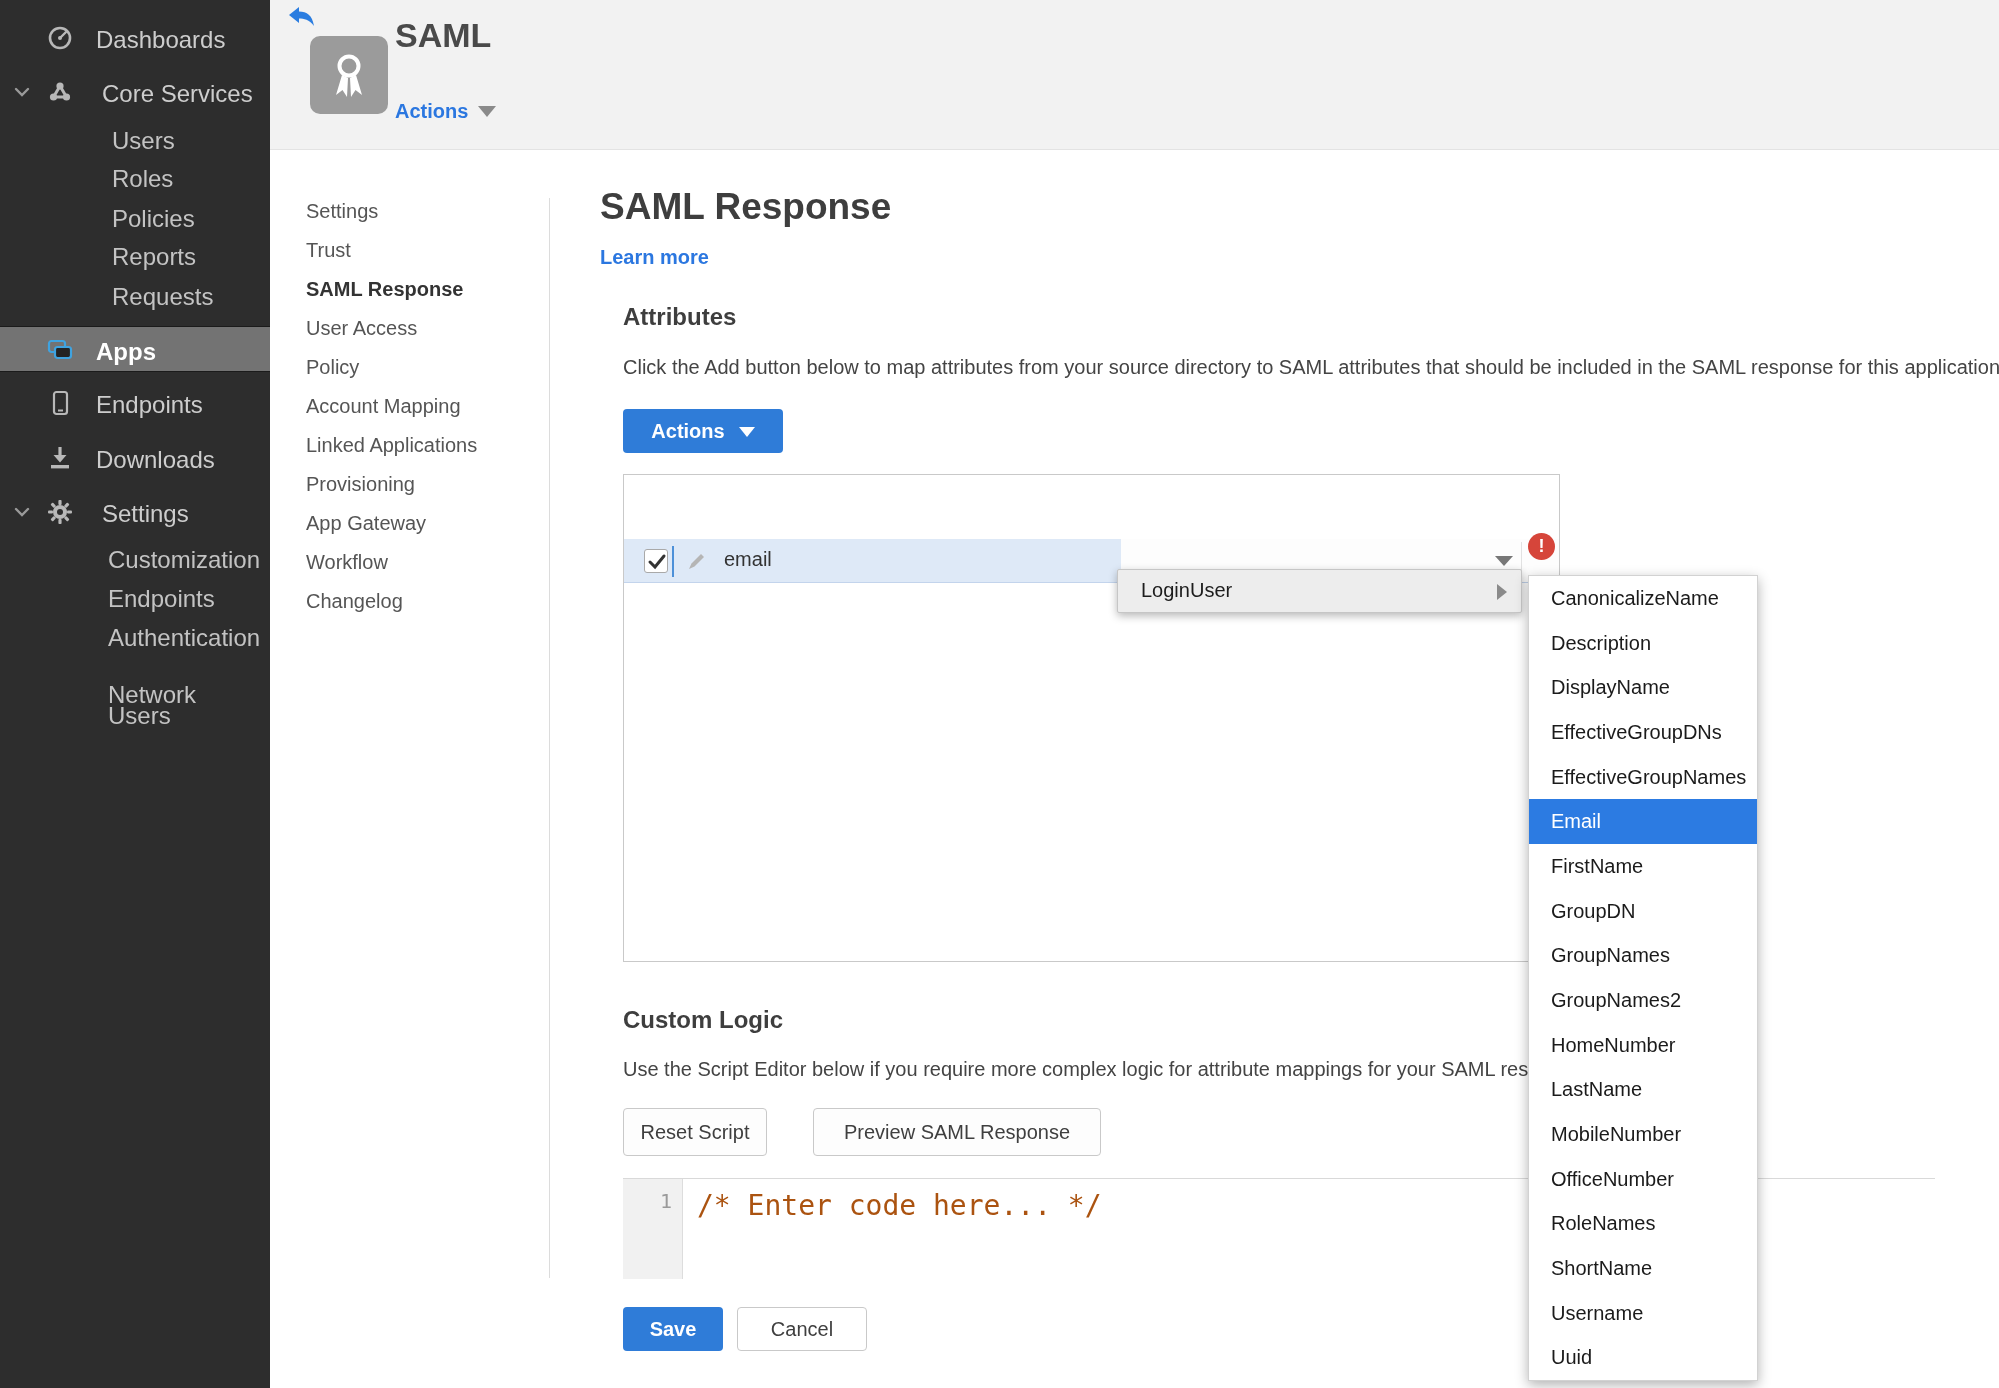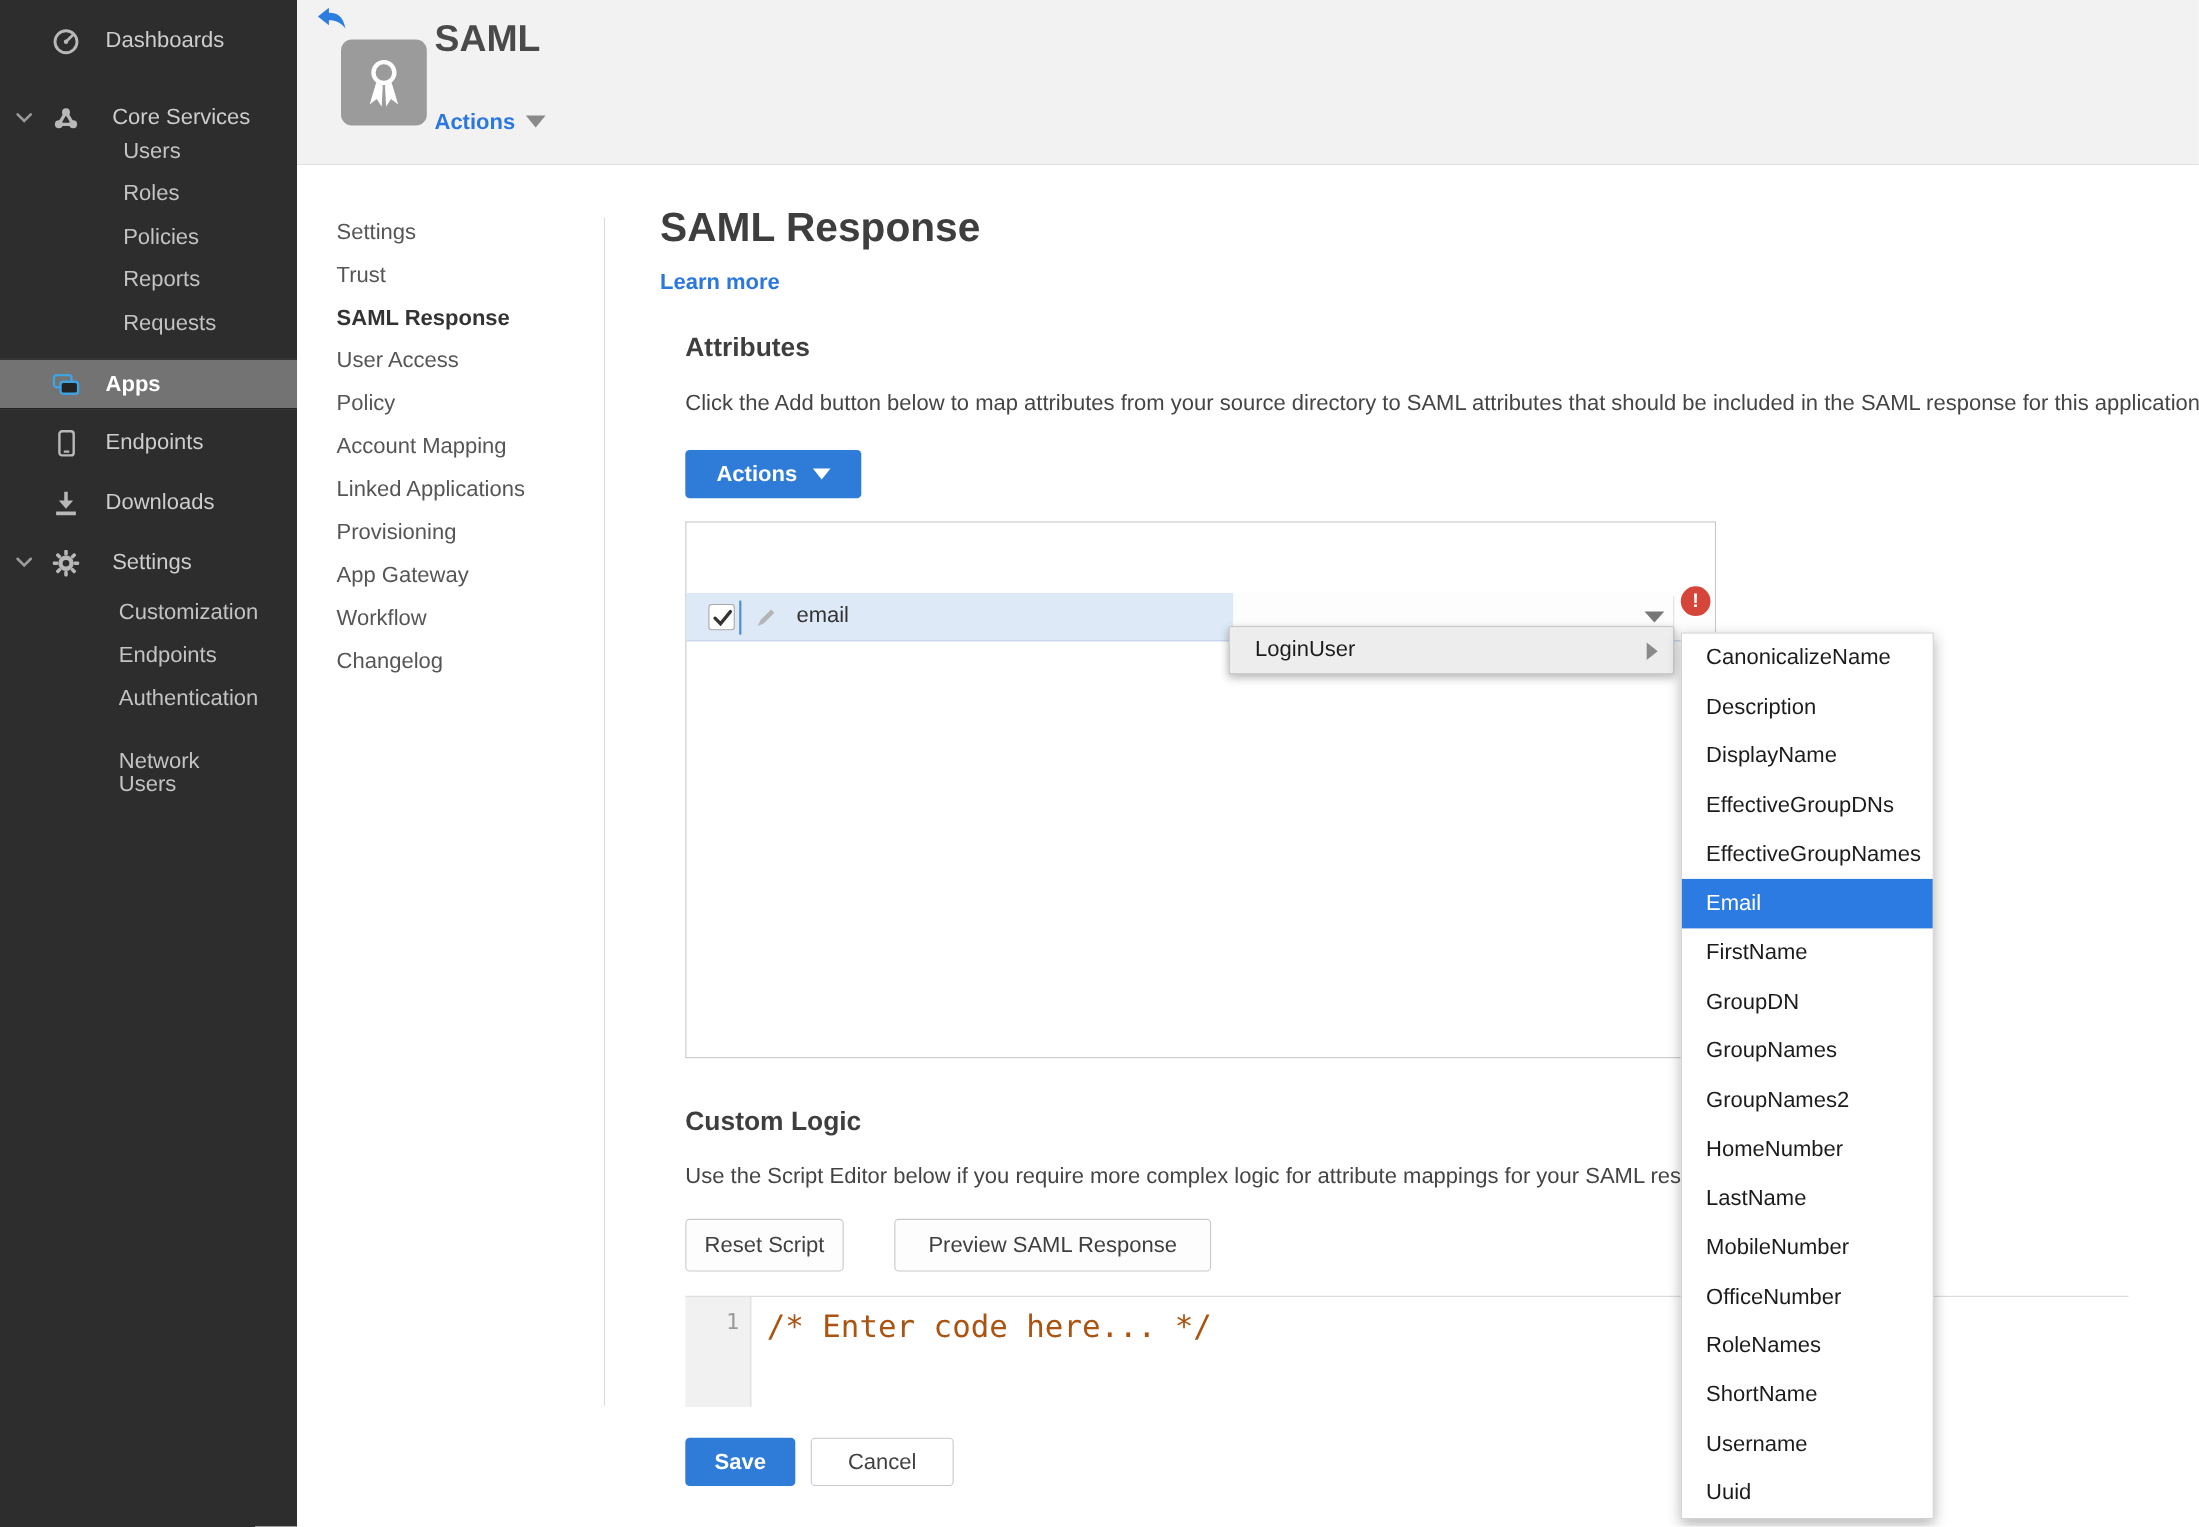--- a/index.html
+++ b/index.html
@@ -6,21 +6,21 @@
   html,body { background:#fff; }
   #canvas {
     position:relative; width:1999px; height:1388px; overflow:hidden;
     font-family:"Liberation Sans", sans-serif; background:#ffffff;
   }
   
   .sidebar { position:absolute; left:0; top:0; width:270px; height:1388px; background:#2d2d2d; z-index:10; }
   .sb-row { position:absolute; left:0; right:0; height:40px; cursor:pointer; }
   .sb-chev { position:absolute; left:14px; top:12px; }
   .sb-icon { position:absolute; left:46px; top:7px; width:28px; height:26px; }
-  .sb-label { position:absolute; left:96px; top:8px; font-size:20px; color:#cdcdcd; white-space:nowrap; }
+  .sb-label { position:absolute; left:96px; top:8px; font-size:24px; color:#cdcdcd; white-space:nowrap; }
   .sb-sub .sb-label { left:112px; color:#c3c3c3; }
   .sb-active { background:#737373; border-top:1px solid #1b1b1b; border-bottom:1px solid #1b1b1b; height:46px; }
   .sb-active .sb-label { color:#ffffff; font-weight:bold; top:11px; }
   .sb-active .sb-icon { top:10px; }
   
   .header { position:absolute; left:270px; top:0; width:1729px; height:150px; background:#f2f2f2; border-bottom:1px solid #e3e3e3; }
   .back-btn { position:absolute; left:18px; top:6px; width:28px; height:24px; cursor:pointer; }
   .app-badge { position:absolute; left:40px; top:36px; width:78px; height:78px; background:#9b9b9b; border-radius:10px; }
   .app-badge svg { position:absolute; left:17px; top:15px; }
   .h-title { position:absolute; left:125px; top:16px; font-size:34px; font-weight:bold; color:#4a4a4a; }
@@ -84,21 +84,21 @@
       <span class="sb-icon">
         <svg width="28" height="26" viewBox="0 0 28 26">
             <circle cx="14" cy="13" r="10" fill="none" stroke="#b8b8b8" stroke-width="2.6"></circle>
             <line x1="14" y1="13" x2="20" y2="7" stroke="#b8b8b8" stroke-width="2.4" stroke-linecap="round"></line>
             <circle cx="14" cy="13" r="2" fill="#b8b8b8"></circle>
           </svg>
       </span>
       <span class="sb-label">Dashboards</span>
     </div>
 
-    <div class="sb-row" style="top:88px">
+    <div class="sb-row" style="top:72px">
       <span class="sb-chev">
         <svg width="16" height="12" viewBox="0 0 16 12">
             <polyline points="2,3 8,9 14,3" fill="none" stroke="#9a9a9a" stroke-width="2.4" stroke-linecap="round"></polyline>
           </svg>
       </span>
       <span class="sb-icon">
         <svg width="28" height="26" viewBox="0 0 28 26">
             <line x1="14" y1="7" x2="7.5" y2="18" stroke="#b8b8b8" stroke-width="3"></line>
             <line x1="14" y1="7" x2="20.5" y2="18" stroke="#b8b8b8" stroke-width="3"></line>
             <line x1="7.5" y1="18" x2="20.5" y2="18" stroke="#b8b8b8" stroke-width="3"></line>

